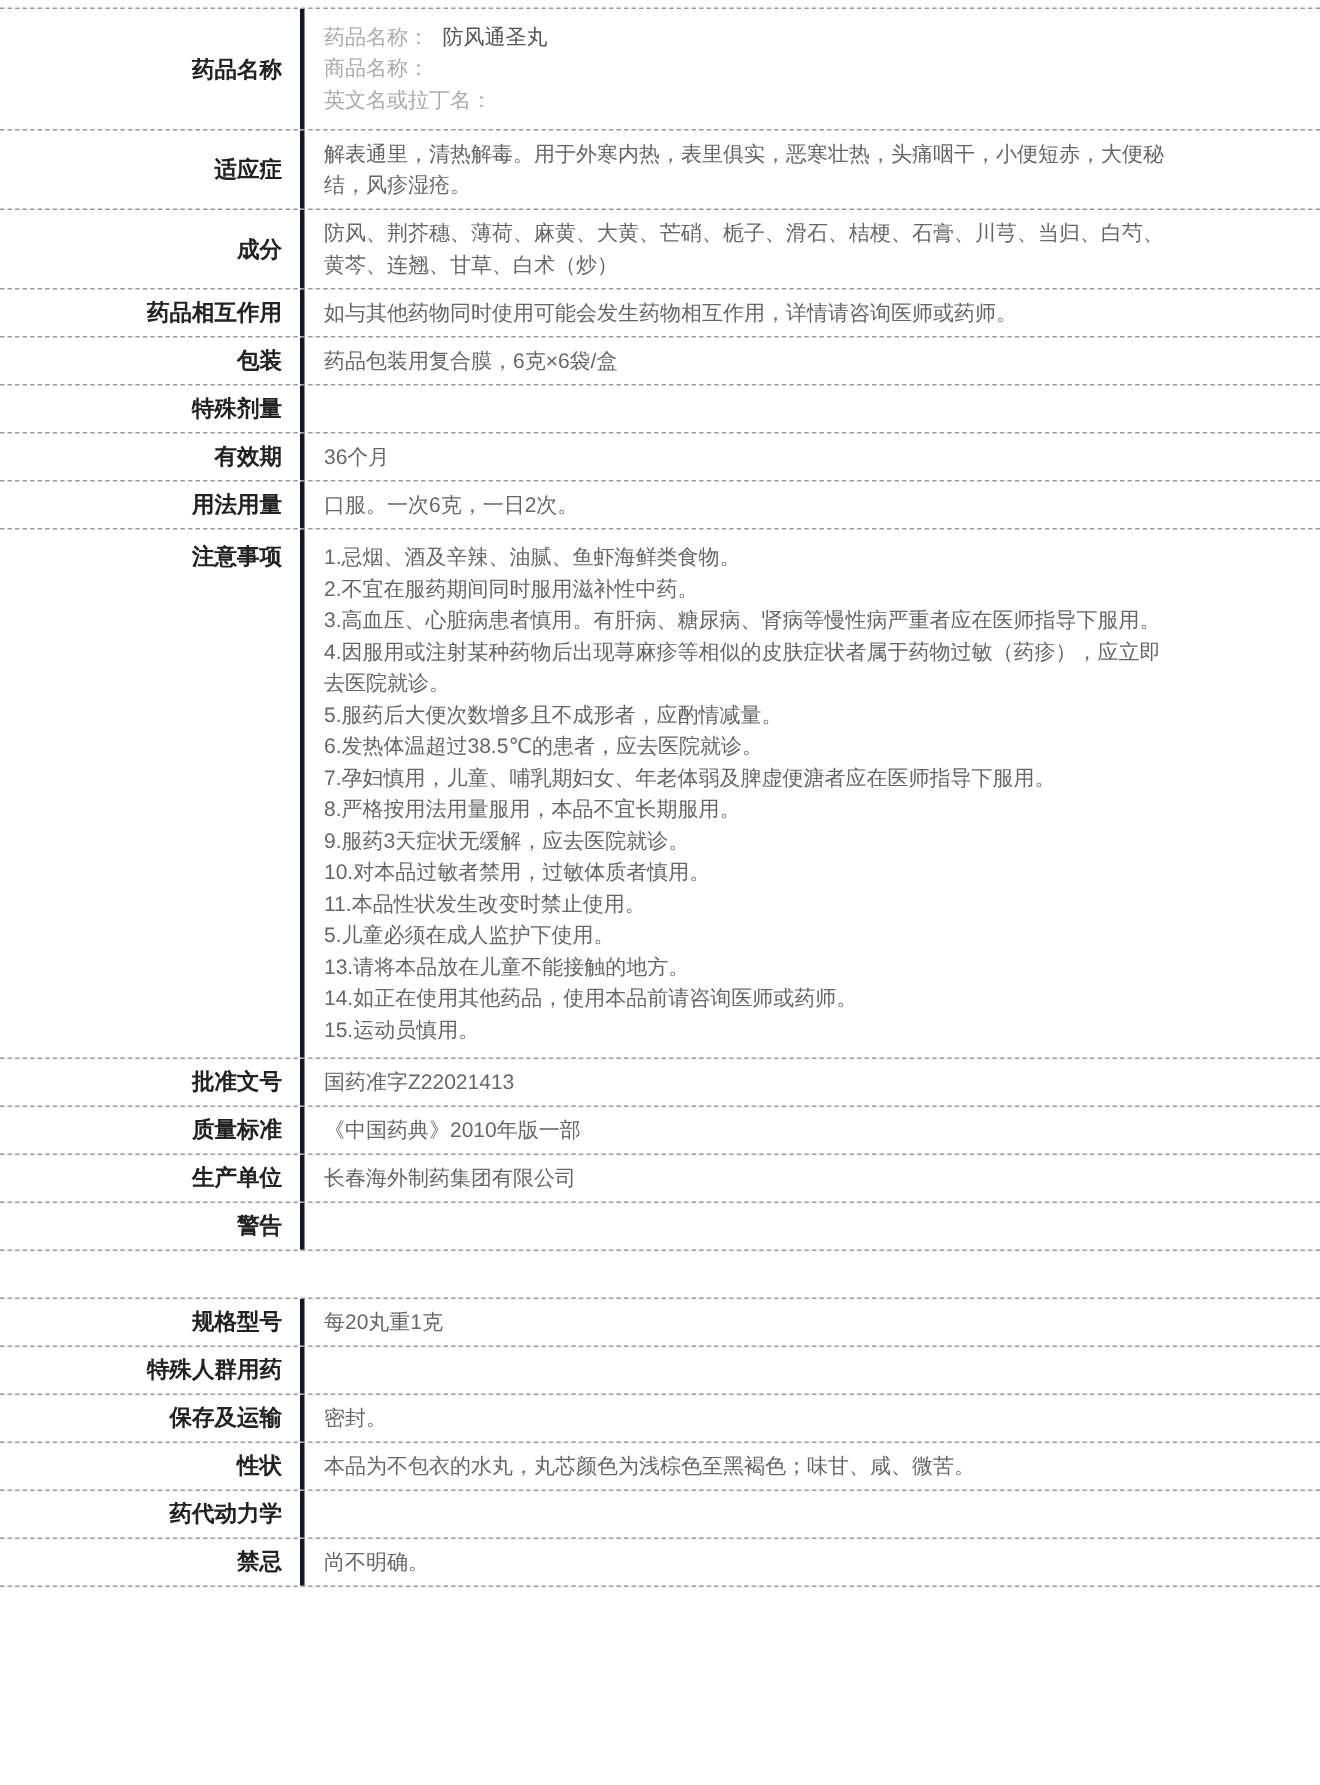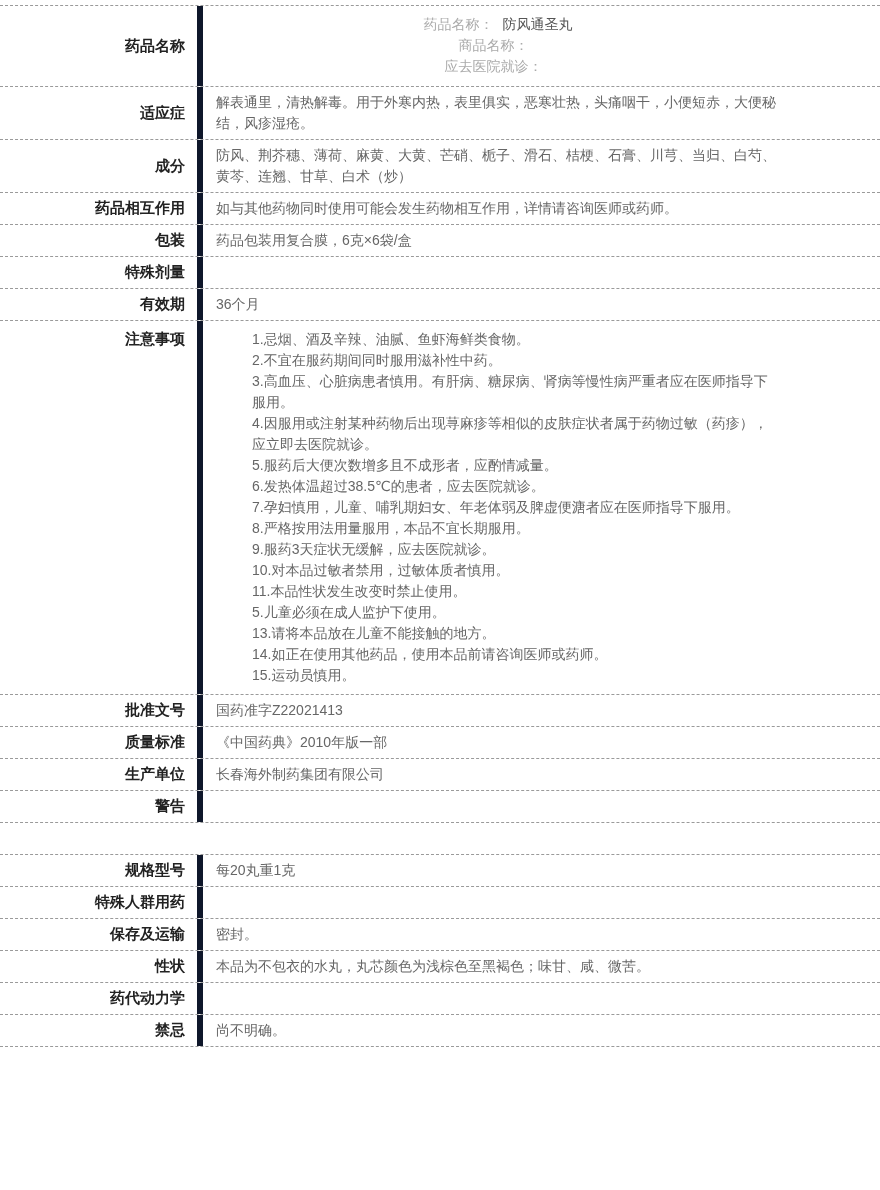--- a/index.html
+++ b/index.html
@@ -24,21 +24,21 @@
     display: flex;
     align-items: stretch;
     border-bottom: 1px dashed #9a9a9a;
     min-height: 31px;
   }
   .cell-label {
     box-sizing: border-box;
     width: 203px;
     flex: 0 0 203px;
     padding-right: 12px;
-    border-right: 6px solid #0f172a;
+    border-right: 3px solid #0f172a;
     display: flex;
     align-items: center;
     justify-content: flex-end;
     font-size: 15px;
     font-weight: bold;
     color: #222222;
     text-align: right;
   }
   .cell-value {
     box-sizing: border-box;
@@ -52,57 +52,57 @@
   }
   .val-text { line-height: 21px; }
 
   
   .row-name { height: 80px; }
   .row-name .cell-value {
     display: block;
     padding-top: 8px;
     padding-bottom: 8px;
   }
-  .name-line { line-height: 21px; white-space: nowrap; text-align: center; }
+  .name-line { line-height: 21px; white-space: nowrap; }
   .name-prefix { color: #aaaaaa; font-size: 14px; }
   .name-value { color: #555555; font-size: 14px; margin-left: 9px; }
 
   
   .row-notes .cell-label {
     align-items: flex-start;
     padding-top: 9px;
     text-align: center;
   }
   .row-notes .cell-value {
     display: block;
     padding-top: 8px;
     padding-bottom: 8px;
   }
-  .note-item { line-height: 21px; margin-left: 36px; }
+  .note-item { line-height: 21px; }
 
   
   .row-multiline .cell-value { padding-top: 5px; padding-bottom: 5px; align-items: center; }
 </style>
 </head>
 <body>
 
 <div class="page">
   <div class="drug-table">
 
     <div class="row row-name">
       <div class="cell-label">药品名称</div>
       <div class="cell-value">
         <div class="name-line">
           <span class="name-prefix">药品名称：</span><span class="name-value">防风通圣丸</span>
         </div>
         <div class="name-line">
           <span class="name-prefix">商品名称：</span><span class="name-value"></span>
         </div>
         <div class="name-line">
-          <span class="name-prefix">应去医院就诊：</span><span class="name-value"></span>
+          <span class="name-prefix">英文名或拉丁名：</span><span class="name-value"></span>
         </div>
       </div>
     </div>
 
     <div class="row row-multiline">
       <div class="cell-label">适应症</div>
       <div class="cell-value">
         <div class="val-text">解表通里，清热解毒。用于外寒内热，表里俱实，恶寒壮热，头痛咽干，小便短赤，大便秘结，风疹湿疮。</div>
       </div>
     </div>
@@ -135,20 +135,26 @@
       </div>
     </div>
 
     <div class="row">
       <div class="cell-label">有效期</div>
       <div class="cell-value">
         <div class="val-text">36个月</div>
       </div>
     </div>
 
+    <div class="row">
+      <div class="cell-label">用法用量</div>
+      <div class="cell-value">
+        <div class="val-text">口服。一次6克，一日2次。</div>
+      </div>
+    </div>
 
     <div class="row row-notes">
       <div class="cell-label">注意事项</div>
       <div class="cell-value">
         <div class="note-item">1.忌烟、酒及辛辣、油腻、鱼虾海鲜类食物。</div>
         <div class="note-item">2.不宜在服药期间同时服用滋补性中药。</div>
         <div class="note-item">3.高血压、心脏病患者慎用。有肝病、糖尿病、肾病等慢性病严重者应在医师指导下服用。</div>
         <div class="note-item">4.因服用或注射某种药物后出现荨麻疹等相似的皮肤症状者属于药物过敏（药疹），应立即去医院就诊。</div>
         <div class="note-item">5.服药后大便次数增多且不成形者，应酌情减量。</div>
         <div class="note-item">6.发热体温超过38.5℃的患者，应去医院就诊。</div>

